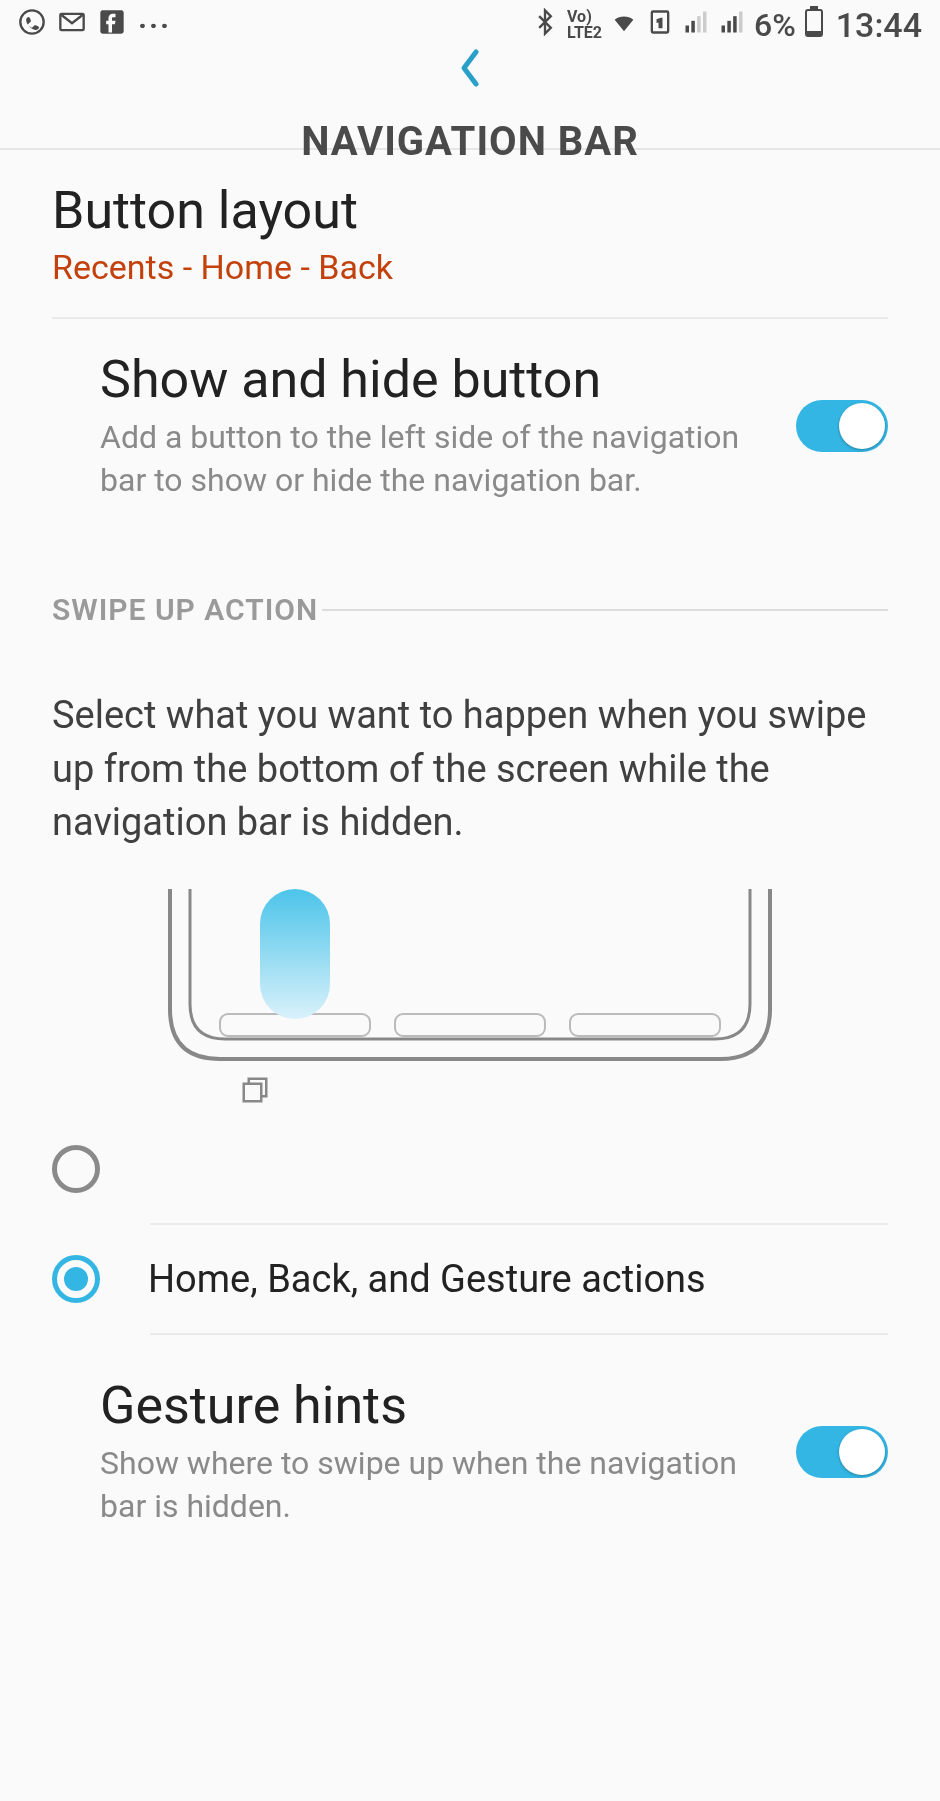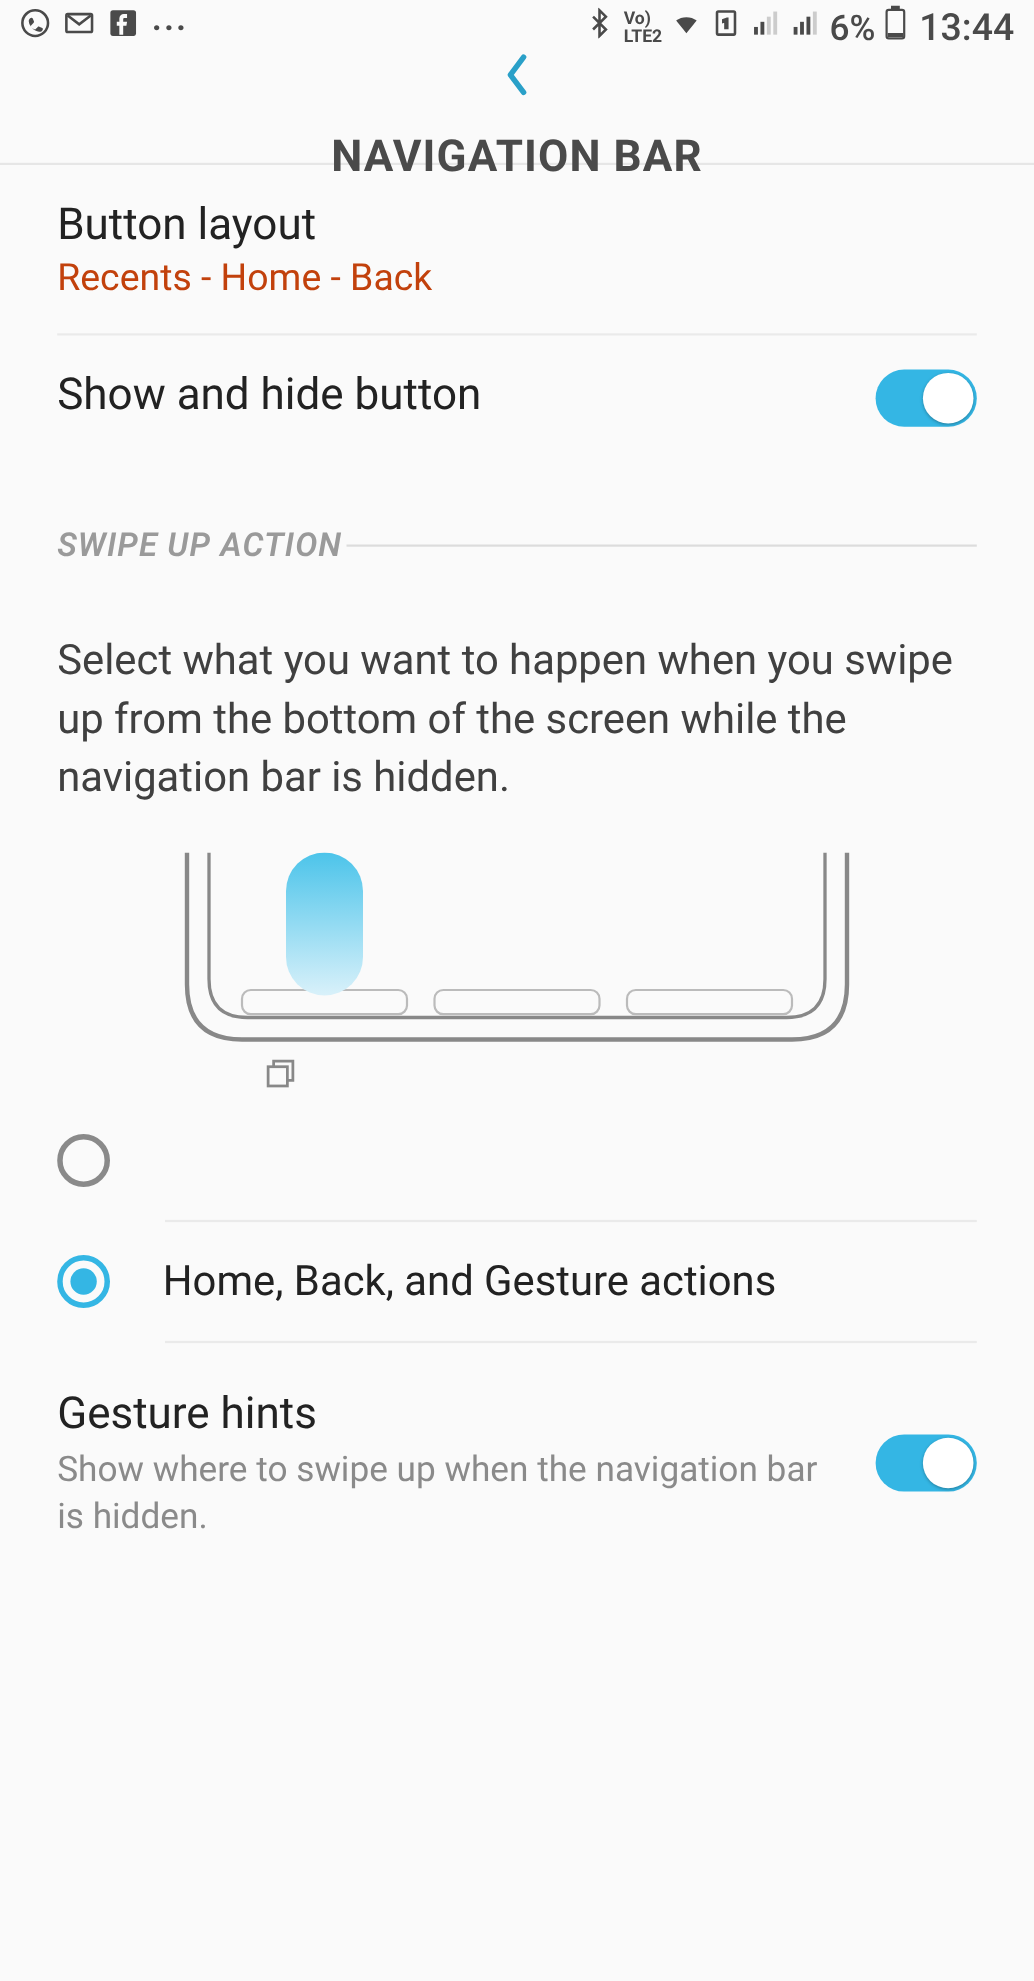--- a/index.html
+++ b/index.html
@@ -47,41 +47,42 @@
     font-weight: 700;
     letter-spacing: 1px;
     color: #4a4a4a;
   }
 
   
   .row {
     padding: 30px 52px 30px 52px;
   }
   .row .title {
-    font-size: 40px;
+    font-size: 52px;
     color: #222;
     font-weight: 400;
     margin-bottom: 6px;
   }
   .row .sub-blue {
     font-size: 34px;
     color: #c2410c;
   }
   .row .sub-gray {
     font-size: 32px;
     color: #8a8a8a;
     line-height: 1.35;
   }
   .divider { height:2px; background:#eaeaea; margin: 0 52px; }
 
   .row-with-switch {
     display: flex;
     align-items: center;
     justify-content: space-between;
     gap: 24px;
+    margin-left: 48px;
   }
   .row-with-switch .text { flex: 1; }
 
   
   .switch {
     width: 92px; height: 52px;
     background: #34b6e4;
     border-radius: 26px;
     position: relative;
     flex-shrink: 0;
@@ -94,21 +95,20 @@
     border-radius: 50%;
     box-shadow: 0 1px 3px rgba(0,0,0,.3);
   }
 
   
   .section-header {
     display: flex; align-items: center;
     padding: 40px 52px 10px 52px;
     gap: 4px;
     margin-top: 20px;
-    font-style: italic;
   }
   .section-header .label {
     font-size: 30px;
     font-weight: 600;
     color: #9a9a9a;
     letter-spacing: 1px;
     white-space: nowrap;
   }
   .section-header .line { flex:1; height:2px; background:#dcdcdc; }
 
@@ -251,20 +251,21 @@
 
 <div class="row">
   <div class="title">Button layout</div>
   <div class="sub-blue">Recents - Home - Back</div>
 </div>
 <div class="divider"></div>
 
 <div class="row row-with-switch">
   <div class="text">
     <div class="title">Show and hide button</div>
+    <div class="sub-gray">Add a button to the left side of the navigation bar to show or hide the navigation bar.</div>
   </div>
   <div class="switch">
       <div class="knob"></div>
     </div>
 </div>
 
 <div class="section-header">
   <div class="label">SWIPE UP ACTION</div>
   <div class="line"></div>
 </div>

